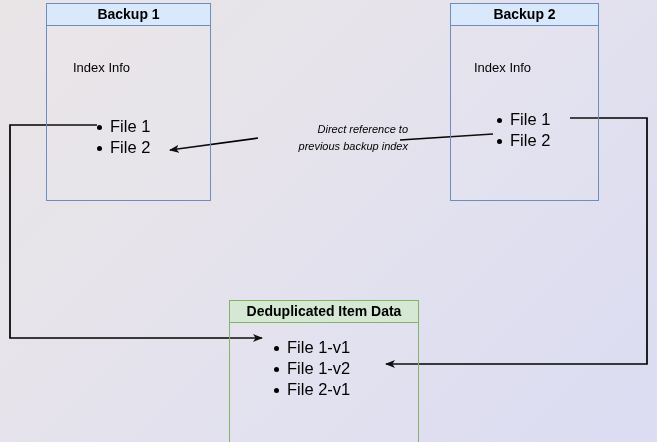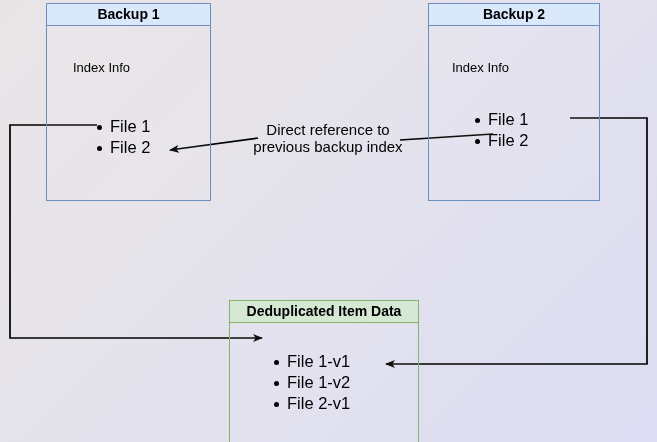--- a/index.html
+++ b/index.html
@@ -80,25 +80,26 @@
     position: absolute;
     left: 2px;
     top: 9px;
     width: 5px;
     height: 5px;
     border-radius: 50%;
     background: #000;
   }
   .center-note {
     position: absolute;
-    text-align: center;
-    font-size: 15px;
+    text-align: right;
+    font-size: 11px;
     line-height: 17px;
     color: #000;
     white-space: nowrap;
+    font-style: italic;
   }
 </style>
 </head>
 <body>
 
 <div id="canvas">
 
   <svg class="connectors" viewBox="0 0 657 442" xmlns="http://www.w3.org/2000/svg">
     <defs>
       <marker id="arrowhead" markerWidth="10" markerHeight="8" refX="9" refY="4" orient="auto" markerUnits="userSpaceOnUse">
@@ -117,32 +118,32 @@
 
   <div class="box blue" style="left:46px; top:3px; width:165px; height:198px;">
     <div class="box-header">Backup 1</div>
     <div class="index-label" style="left:26px; top:56px;">Index Info</div>
     <ul class="filelist" style="left:48px; top:112px;">
       <li>File 1</li>
       <li>File 2</li>
     </ul>
   </div>
 
-  <div class="box blue" style="left:428px; top:3px; width:172px; height:198px;">
+  <div class="box blue" style="left:450px; top:3px; width:149px; height:198px;">
     <div class="box-header">Backup 2</div>
     <div class="index-label" style="left:23px; top:56px;">Index Info</div>
     <ul class="filelist" style="left:44px; top:105px;">
       <li>File 1</li>
       <li>File 2</li>
     </ul>
   </div>
 
   <div class="box green" style="left:229px; top:280px; width:190px; height:158px;">
     <div class="box-header">Deduplicated Item Data</div>
-    <ul class="filelist" style="left:42px; top:50px;">
+    <ul class="filelist" style="left:42px; top:36px;">
       <li>File 1-v1</li>
       <li>File 1-v2</li>
       <li>File 2-v1</li>
     </ul>
   </div>
 
   <div class="center-note" style="left:248px; top:121px; width:160px;">
     <div>Direct reference to</div>
     <div>previous backup index</div>
   </div>

